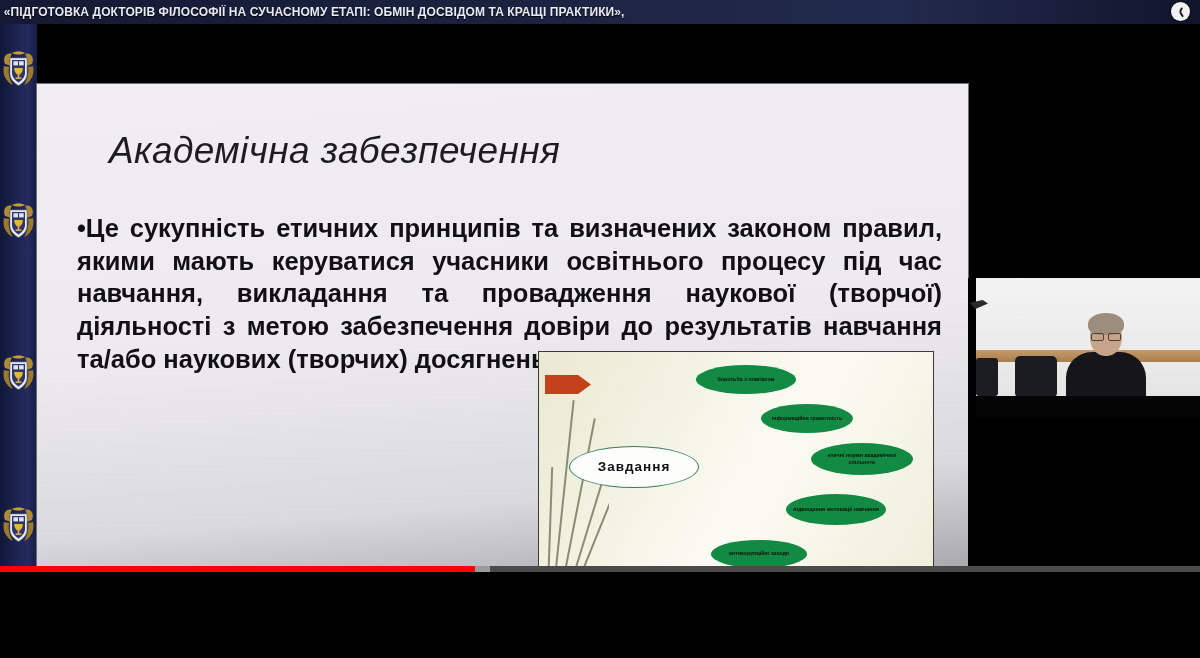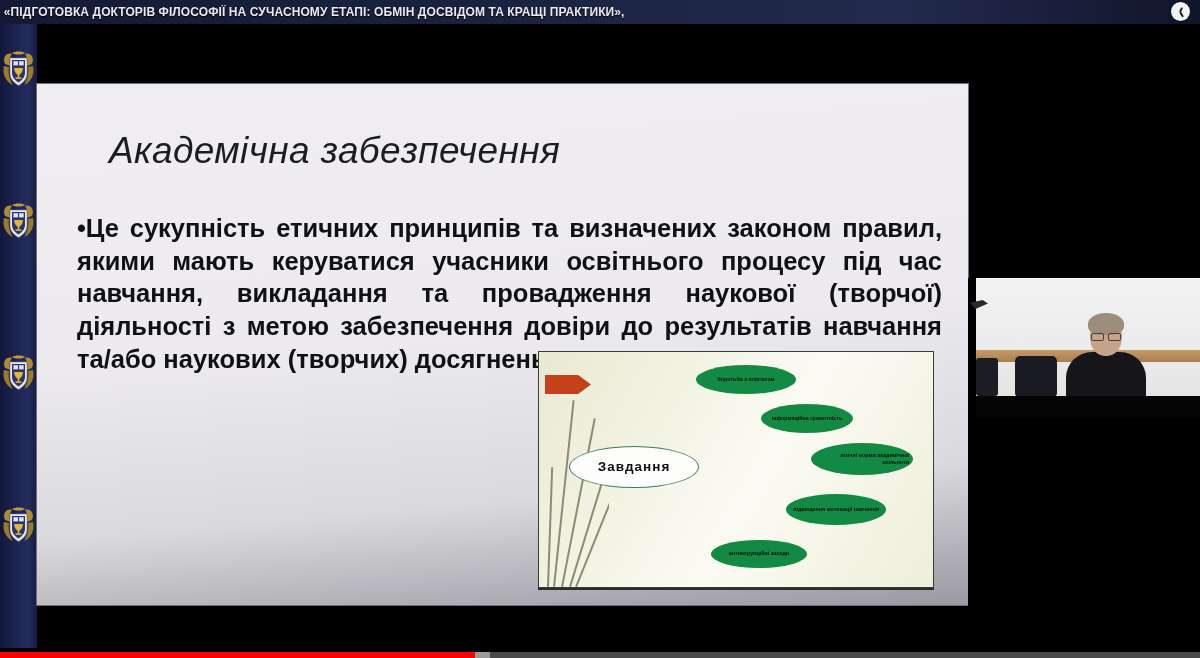--- a/index.html
+++ b/index.html
@@ -1,18 +1,18 @@
 <!DOCTYPE html>
 <html><head>
 <meta charset="utf-8">
 <style>
   html,body{margin:0;padding:0;background:#000;}
   body{width:1200px;height:658px;overflow:hidden;font-family:"Liberation Sans",sans-serif;}
 
-  .screen{position:relative;width:1200px;height:658px;background:#000;overflow:hidden;}
+  .screen{position:relative;width:1200px;height:572px;background:#000;overflow:hidden;}
 
   
   .topbar{position:absolute;left:0;top:0;width:1200px;height:24px;
     background:linear-gradient(90deg,#141a33 0%,#1b2240 40%,#222a4d 75%,#11152b 100%);
     display:flex;align-items:center;}
   .topbar-title{color:#e9eaf2;font-size:12.5px;font-weight:700;letter-spacing:.1px;
     white-space:nowrap;padding-left:4px;text-shadow:0 1px 1px #000;
     font-family:"Liberation Sans",sans-serif;transform:scaleX(.96);transform-origin:left center;}
   .clock-icon{position:absolute;right:10px;top:2px;width:19px;height:19px;border-radius:50%;
     background:#f2f2f4;box-shadow:0 0 2px #000;}
@@ -39,21 +39,21 @@
 
   
   .diagram{position:absolute;left:501px;top:267px;width:394px;height:235px;
     background:linear-gradient(120deg,#e9e9d2 0%,#f4f4e6 35%,#fbfbf3 55%,#eeeedb 100%);
     border:1px solid #3b3b36;box-shadow:0 2px 0 #2b2b28;overflow:hidden;}
   .diagram .arrow{position:absolute;left:6px;top:23px;width:46px;height:19px;background:#c4411c;
     clip-path:polygon(0 0,72% 0,100% 50%,72% 100%,0 100%);}
   .grass{position:absolute;left:0;top:40px;width:70px;height:195px;overflow:hidden;}
   .grass i{position:absolute;display:block;width:1.5px;background:#8b8c72;border-radius:1px;transform-origin:bottom center;}
   .bubble{position:absolute;border-radius:50%;background:#138a43;
-    display:flex;align-items:center;justify-content:center;text-align:right;
+    display:flex;align-items:center;justify-content:center;text-align:center;
     color:#07130a;font-size:5.4px;font-weight:700;line-height:1.35;padding:0 4px;
     box-sizing:border-box;font-family:"Liberation Sans",sans-serif;}
   .bubble.center{background:#fdfdfb;border:1px solid #3b7a62;color:#101014;
     font-size:13.5px;font-weight:700;letter-spacing:1px;}
 
   
   .webcam{position:absolute;left:968px;top:278px;width:232px;height:340px;background:#000;overflow:hidden;}
   .wc-wall{position:absolute;left:8px;top:0;width:224px;height:134px;
     background:linear-gradient(180deg,#f3f3f3 0%,#eaeaea 60%,#e2e2e2 100%);}
   .wc-rail{position:absolute;left:8px;top:72px;width:224px;height:12px;

